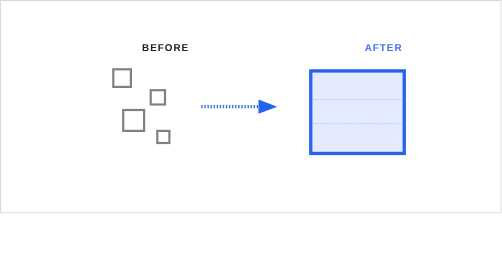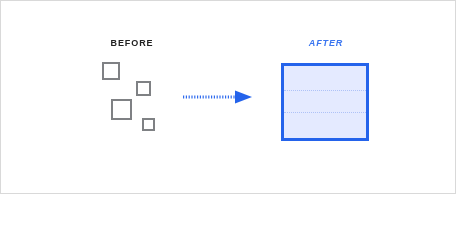--- a/index.html
+++ b/index.html
@@ -24,21 +24,21 @@
 
   
   .label {
     position: absolute;
     font-family: "Liberation Sans", sans-serif;
     font-size: 9px;
     font-weight: bold;
     letter-spacing: 0.9px;
     line-height: 11px;
     white-space: nowrap;
-    text-align: center;
+    text-align: right;
     user-select: none;
   }
   #label-before {
     left: 91px;
     top: 37px;
     width: 80px;
     color: #222222;
   }
   #label-after {
     left: 285px;
@@ -104,20 +104,20 @@
     <div class="scatter-square" style="left: 135px; top: 80px; width: 15px; height: 15px; border-color: rgb(127, 129, 132); background: rgb(255, 255, 255);"></div>
     <div class="scatter-square" style="left: 110px; top: 98px; width: 21px; height: 21px; border-color: rgb(127, 129, 132); background: rgb(255, 255, 255);"></div>
     <div class="scatter-square" style="left: 141px; top: 117px; width: 13px; height: 13px; border-color: rgb(127, 129, 132); background: rgb(255, 255, 255);"></div>
   </div>
 
   <svg id="arrow" viewBox="0 0 72 16">
     <line x1="1" y1="8" x2="54" y2="8" stroke="#2f6bee" stroke-width="3" stroke-dasharray="1.2 1.6" stroke-linecap="butt"></line>
     <polygon points="53,1.5 70,8 53,14.5" fill="#2463eb"></polygon>
   </svg>
 
-  <div class="label" id="label-after" style="color: rgb(59, 118, 240); font-style: italic;">AFTER</div>
+  <div class="label" id="label-after" style="color: rgb(59, 118, 240);">AFTER</div>
 
   <div id="after-box" style="left: 280px; top: 62px; width: 88px; height: 78px; background: rgb(228, 234, 255); border-color: rgb(36, 99, 235);">
     <div class="box-rule" id="box-rule-1" style="border-top-color: rgb(174, 194, 247); border-top-style: dotted;"></div>
     <div class="box-rule" id="box-rule-2" style="border-top-color: rgb(174, 194, 247); border-top-style: dotted;"></div>
   </div>
 
 </div>
 
 </body></html>

